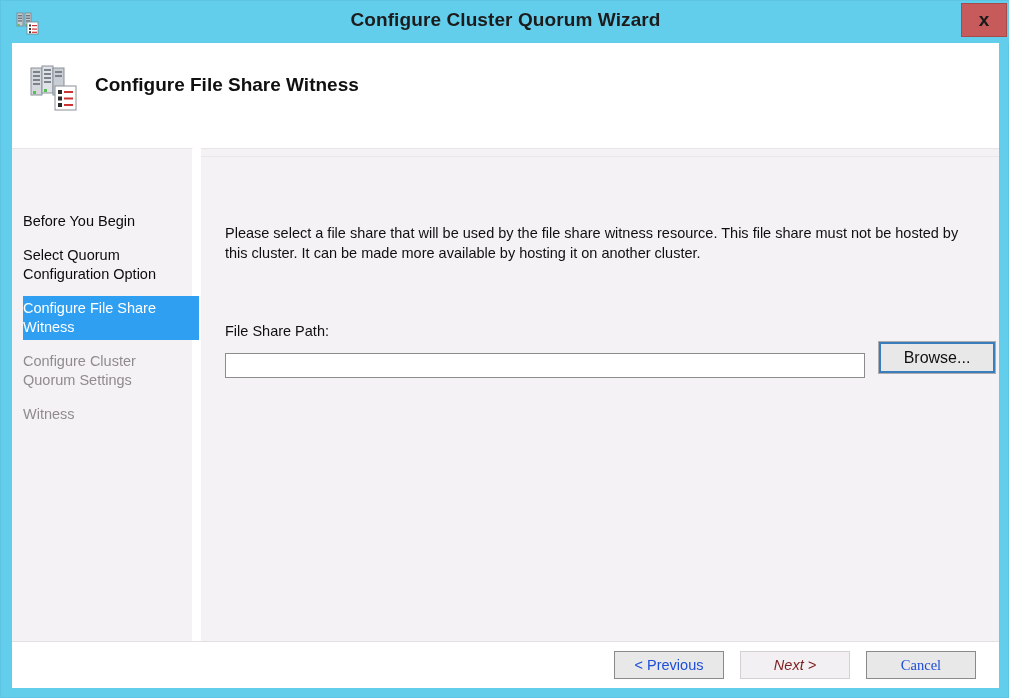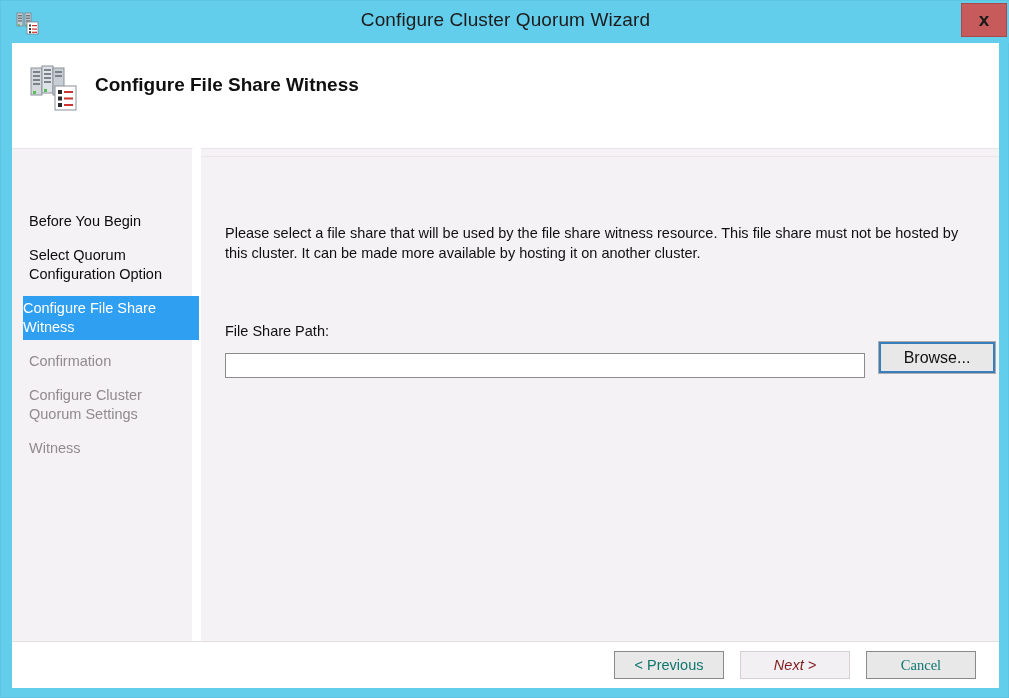--- a/index.html
+++ b/index.html
@@ -43,20 +43,21 @@
   .title-text {
     position: absolute;
     left: 0;
     top: 8px;
     width: 1009px;
     text-align: center;
     font-size: 19px;
     color: #1c1c1c;
     font-family: "Liberation Sans", sans-serif;
     letter-spacing: 0.1px;
+    font-weight: bold;
   }
   .close-button {
     position: absolute;
     right: 3px;
     top: 2px;
     width: 46px;
     height: 34px;
     background: #c75b5b;
     border: 1px solid #a84a4a;
     box-sizing: border-box;
@@ -135,21 +136,20 @@
     width: 181px;
   }
   .step {
     padding: 3px 6px 3px 11px;
     font-size: 14.5px;
     line-height: 19px;
     color: #0c0c0c;
     font-family: "Liberation Sans", sans-serif;
     margin-bottom: 9px;
     box-sizing: border-box;
-    margin-left: 6px;
   }
   .step.current {
     background: #2f9ff2;
     color: #ffffff;
     margin-left: 11px;
     margin-right: 5px;
     padding-left: 0px;
     padding-right: 0;
     width: 176px;
     text-indent: 0;
@@ -245,21 +245,21 @@
   }
   .btn {
     position: absolute;
     top: 10px;
     height: 28px;
     background: #e8e8e8;
     border: 1px solid #8a8a8a;
     box-sizing: border-box;
     font-family: "Liberation Sans", sans-serif;
     font-size: 14.5px;
-    color: #0f766e;
+    color: #1d4ed8;
     cursor: pointer;
   }
   .btn.disabled {
     color: #7f1d1d;
     border-color: #d4d0d4;
     background: #f2f0f2;
     cursor: default;
     font-style: italic;
   }
   .btn-previous { left: 602px; width: 110px; }
@@ -337,23 +337,20 @@
           <div class="step">
             <span class="step-inner">Before You Begin</span>
           </div>
           <div class="step">
             <span class="step-inner">Select Quorum Configuration Option</span>
           </div>
           <div class="step current">
             <span class="step-inner">Configure File Share Witness</span>
           </div>
           <div class="step upcoming">
-            <span class="step-inner">Confirmation</span>
-          </div>
-          <div class="step upcoming">
             <span class="step-inner">Configure Cluster Quorum Settings</span>
           </div>
           <div class="step upcoming">
             <span class="step-inner">Witness</span>
           </div>
         </div>
       </div>
 
       <div class="content-pane">
         <div class="content-inner">

